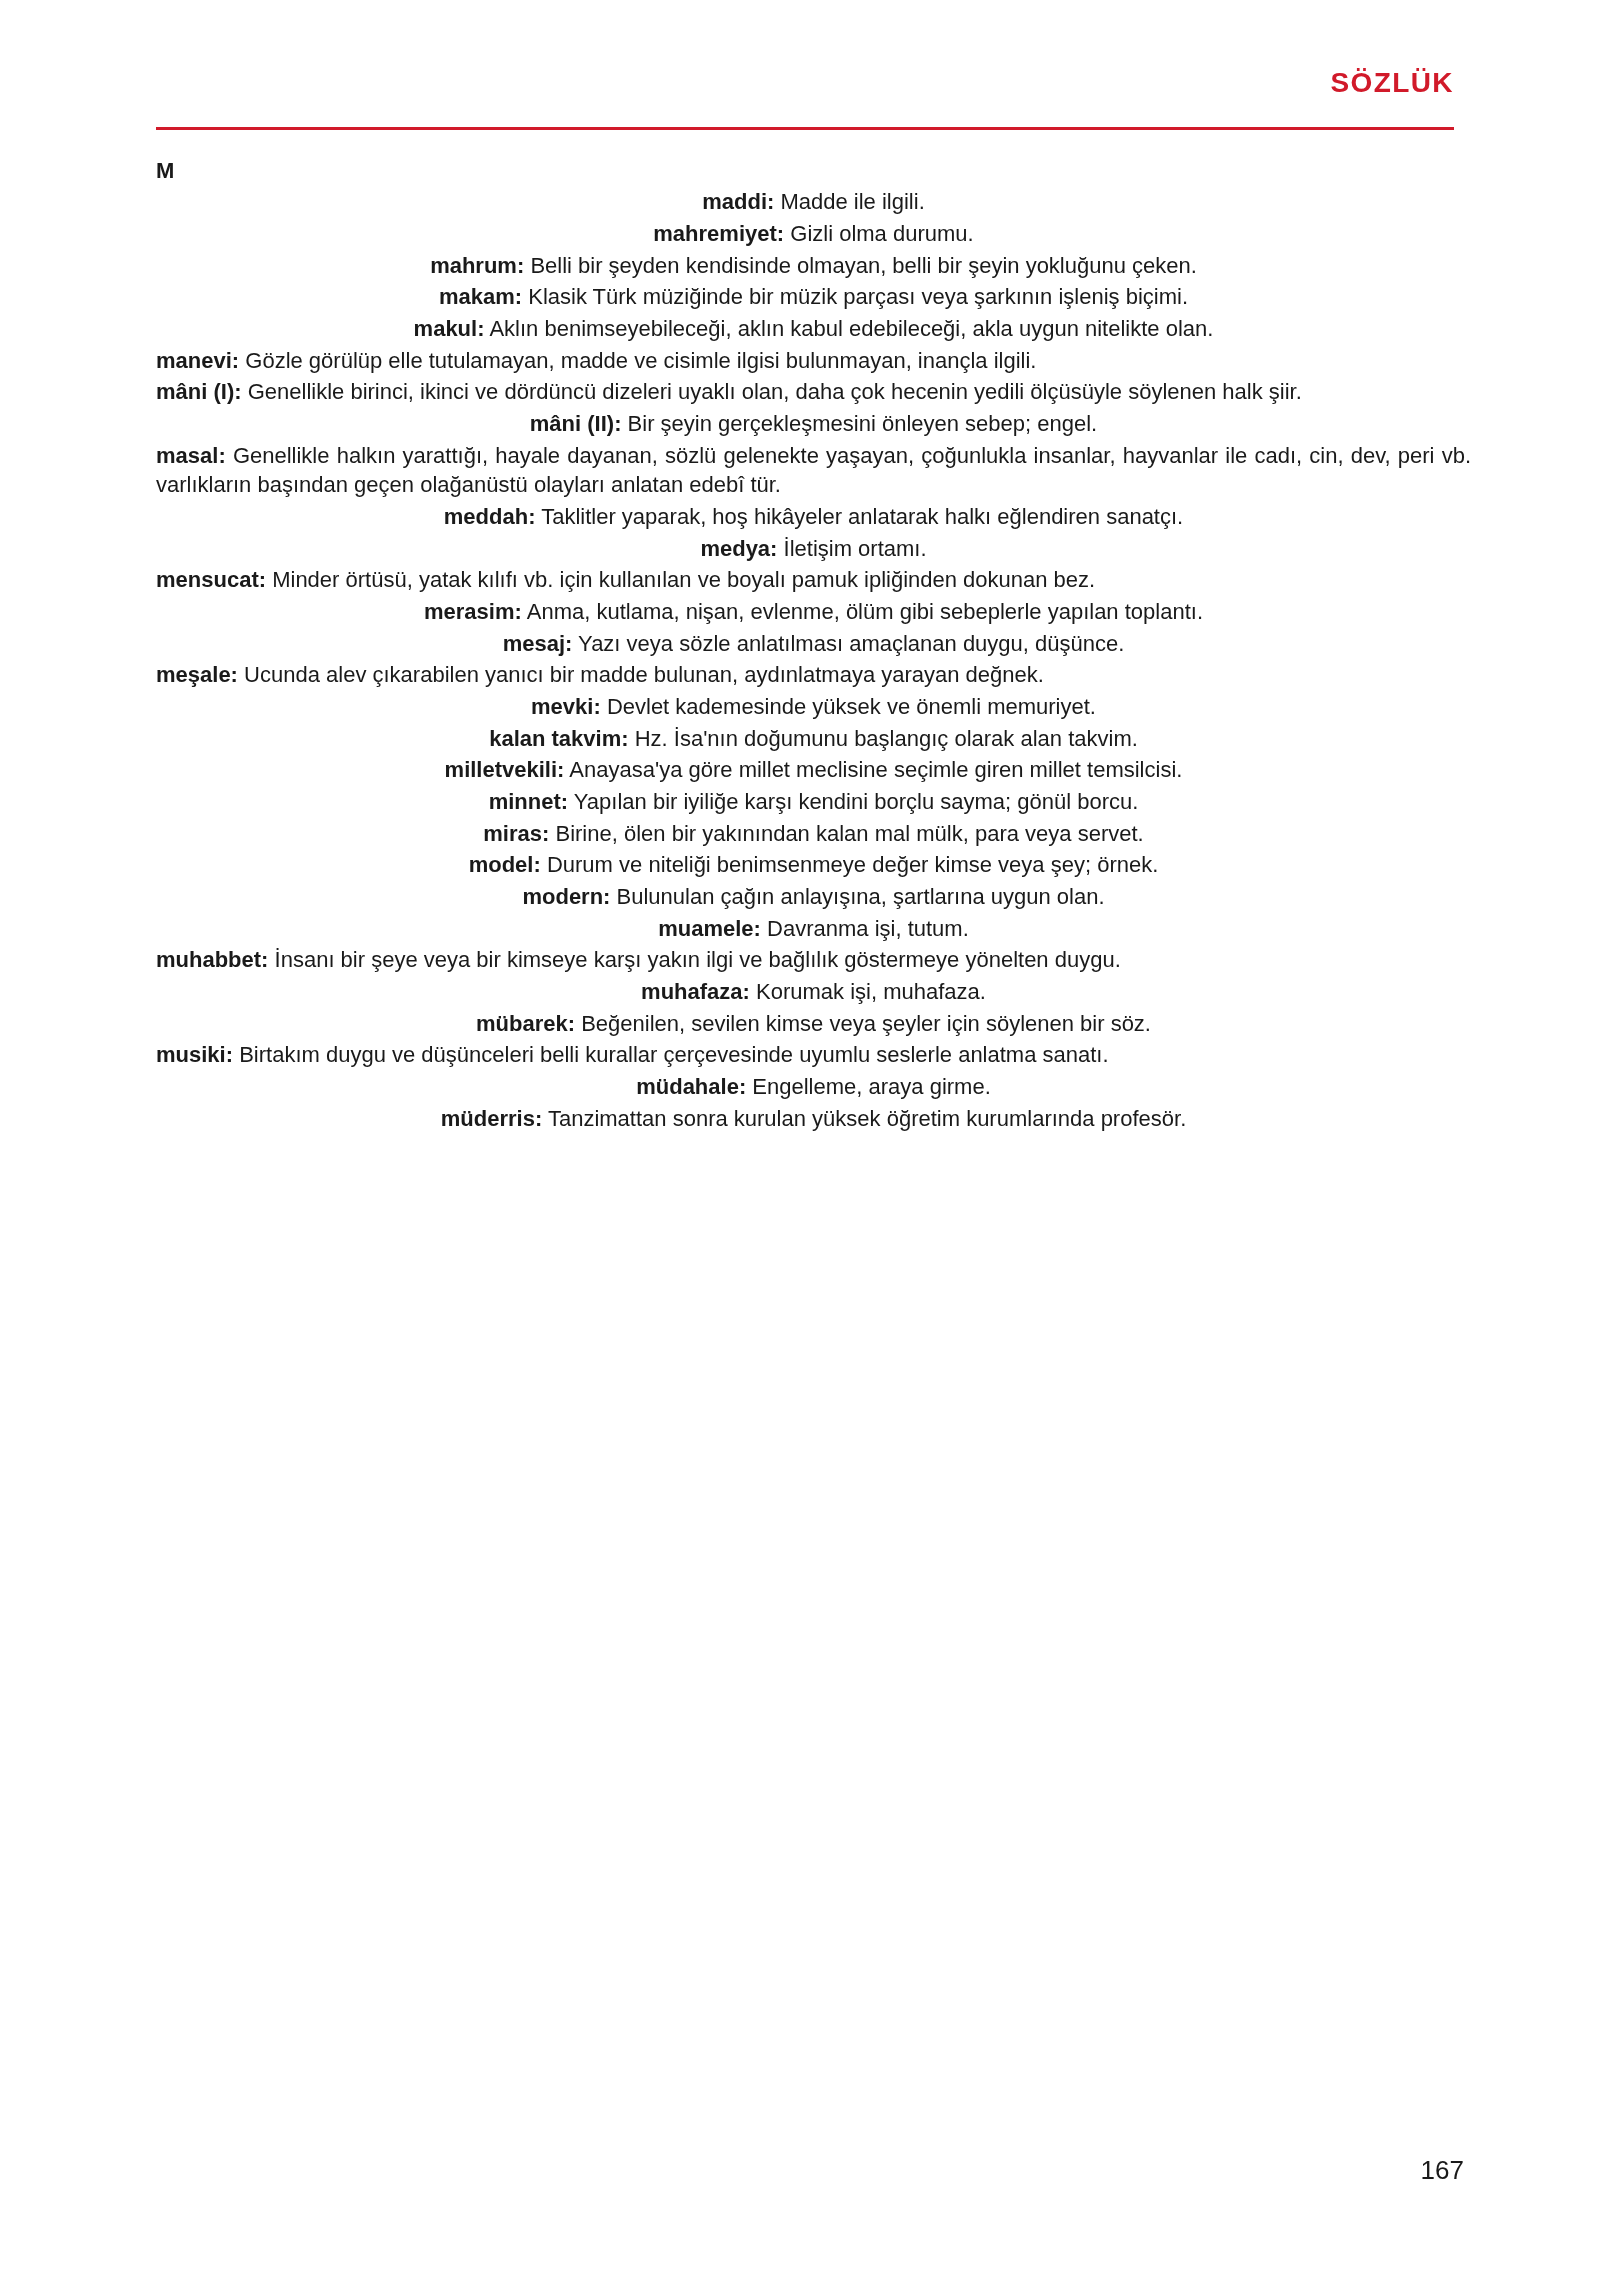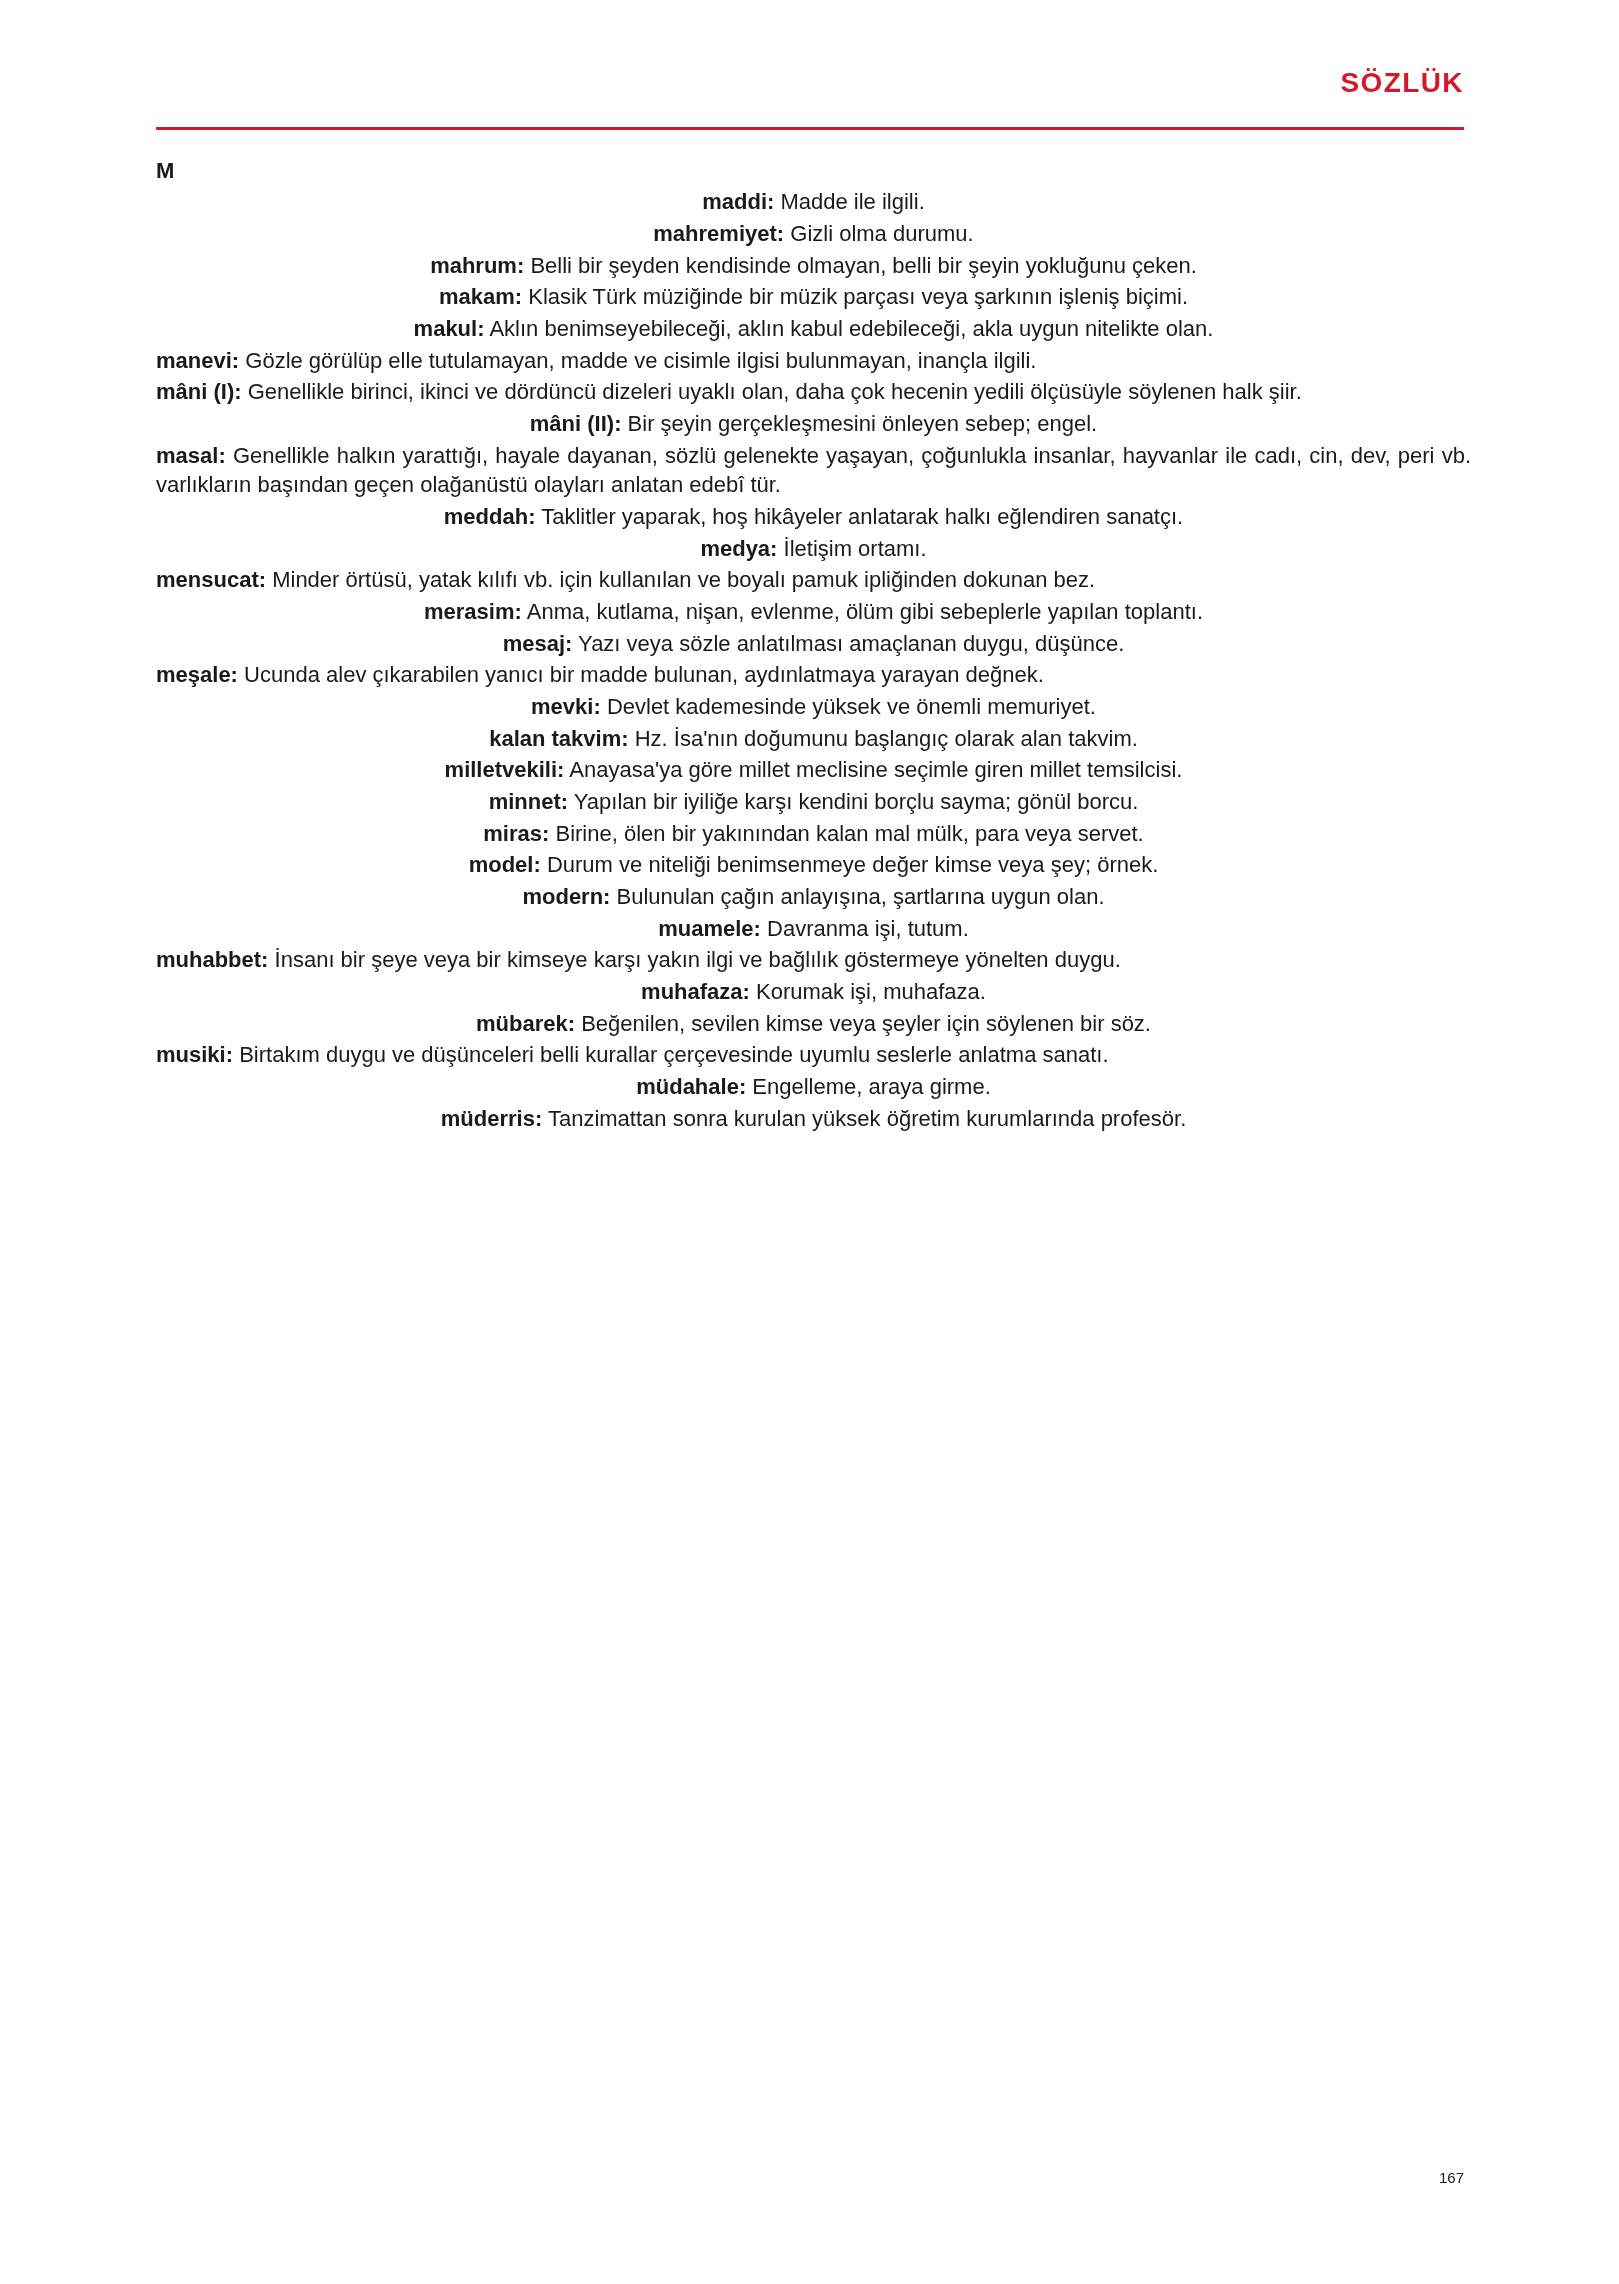--- a/index.html
+++ b/index.html
@@ -13,21 +13,21 @@
     height: 2284px;
     background: #ffffff;
     box-sizing: border-box;
     font-family: "Liberation Sans", sans-serif;
     color: #1a1a1a;
   }
   .header {
     position: absolute;
     top: 67px;
     left: 156px;
-    right: 156px;
+    right: 166px;
     height: 63px;
   }
   .header-title {
     position: absolute;
     right: 0;
     top: 0;
     font-size: 28px;
     font-weight: bold;
     letter-spacing: 1.4px;
     color: #d11a2a;
@@ -63,21 +63,21 @@
   .entry .term {
     font-weight: bold;
   }
   .entry.nojustify {
     text-align: center;
   }
   .page-number {
     position: absolute;
     right: 156px;
     bottom: 98px;
-    font-size: 15px;
+    font-size: 26px;
     color: #1a1a1a;
     margin-left: 20px;
   }
 </style>
 </head>
 <body>
 
 <div class="page">
 
   <div class="header">

